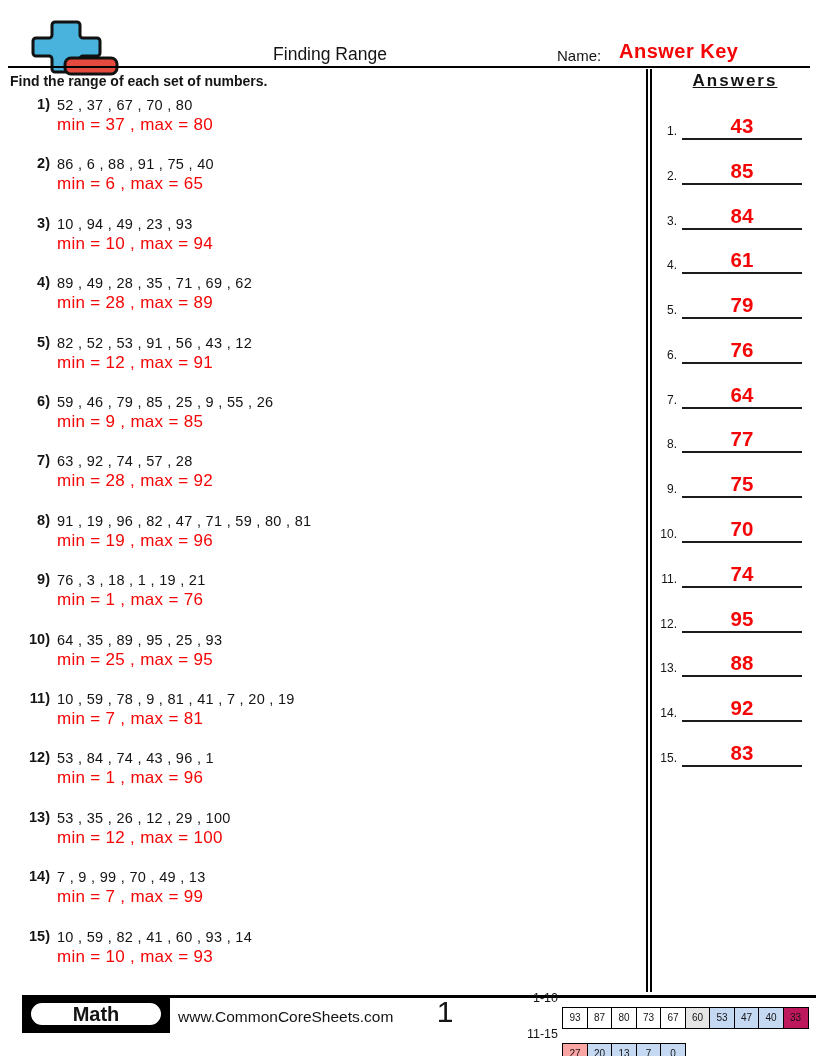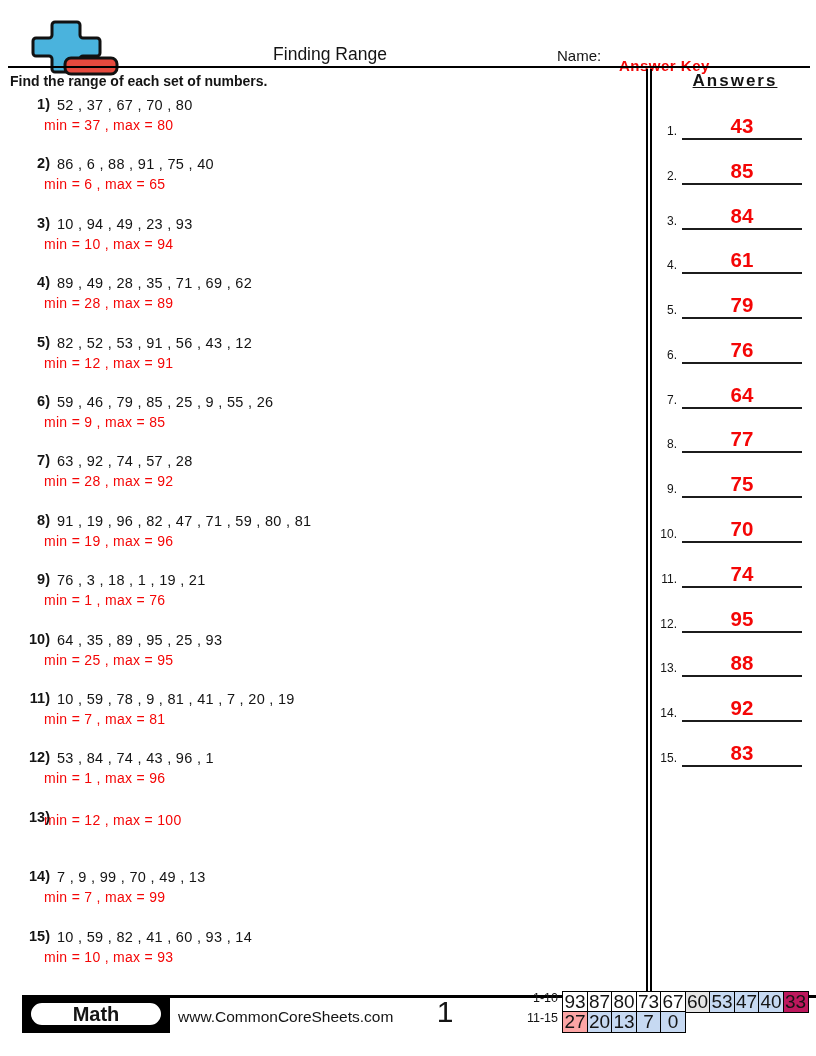--- a/index.html
+++ b/index.html
@@ -11,59 +11,59 @@
   body{
     width:816px;height:1056px;position:relative;background:#fff;
     font-family:"Liberation Sans","DejaVu Sans",sans-serif;color:var(--ink);
     overflow:hidden;
   }
   
   .logo{position:absolute;left:30px;top:18px;width:92px;height:58px;}
   .page-title{position:absolute;left:230px;top:44px;width:200px;text-align:center;
     font-size:17.5px;}
   .name-label{position:absolute;left:557px;top:47px;font-size:15px;}
-  .name-value{position:absolute;left:619px;top:40px;font-size:15px;font-weight:bold;
-    color:var(--red);letter-spacing:.5px;margin-top:17px;}
+  .name-value{position:absolute;left:619px;top:40px;font-size:20px;font-weight:bold;
+    color:var(--red);letter-spacing:.5px;}
   .header-rule{position:absolute;left:8px;top:66px;width:802px;border-top:2.5px solid #000;}
   .instruction{position:absolute;left:10px;top:73px;font-size:14px;font-weight:bold;}
   
   .answers-divider{position:absolute;left:646px;top:69px;height:923px;width:6px;
     border-left:2px solid #000;border-right:2px solid #000;}
   .answers-title{position:absolute;left:660px;top:71px;width:150px;text-align:center;
     font-size:17px;font-weight:bold;text-decoration:underline;letter-spacing:2px;}
   .answer-row{position:absolute;left:655px;width:158px;height:34px;}
   .answer-number{position:absolute;left:0;bottom:2px;width:22px;text-align:right;
     font-size:12px;}
   .answer-line{position:absolute;left:27px;bottom:0;width:120px;border-bottom:2px solid #1c1c1c;}
   .answer-value{position:absolute;left:27px;bottom:2px;width:120px;text-align:center;
     font-size:20.5px;font-weight:bold;color:var(--red);}
   
   .question-row{position:absolute;left:18px;width:600px;}
   .question-number{position:absolute;left:0;top:0;width:32px;text-align:right;
     font-size:14.5px;font-weight:bold;}
   .question-numbers{margin-left:39px;font-size:14.5px;line-height:18px;
     letter-spacing:.3px;}
-  .question-minmax{margin-left:26px;margin-top:3px;font-size:14px;line-height:16px;
+  .question-minmax{margin-left:39px;margin-top:3px;font-size:17px;line-height:16px;
     color:var(--red);letter-spacing:.3px;}
   
   .footer-rule{position:absolute;left:22px;top:995px;width:794px;border-top:3px solid #000;}
   .math-badge{position:absolute;left:22px;top:996px;width:148px;height:37px;background:#000;}
   .math-pill{position:absolute;left:6px;top:4px;right:6px;bottom:5px;background:#fff;
     border:3px solid #000;border-radius:15px;display:flex;align-items:center;
     justify-content:center;font-size:20px;font-weight:bold;}
   .website{position:absolute;left:178px;top:1008px;font-size:15.5px;}
   .page-number{position:absolute;left:395px;top:995px;width:100px;text-align:center;
     font-size:30px;}
   .score-area{position:absolute;left:516px;top:991px;}
   .score-row{display:flex;align-items:flex-start;}
   .score-row + .score-row{margin-top:-1.5px;}
   .score-label{width:46px;text-align:right;padding-right:4px;font-size:12.5px;
     display:flex;align-items:center;justify-content:flex-end;}
   .score-cell{width:26px;height:21.5px;border:1.5px solid #000;display:flex;
-    align-items:center;justify-content:center;font-size:19px;background:#fff;}
+    align-items:center;justify-content:center;font-size:10px;background:#fff;margin-top:16px;}
   .score-cell + .score-cell{margin-left:-1.5px;}
 </style>
 </head>
 <body>
 
 <div class="logo">
   <svg width="92" height="58" viewBox="0 0 92 58">
     <path d="M25,4 h22 a3,3 0 0 1 3,3 v10 a3,3 0 0 0 3,3 h14 a3,3 0 0 1 3,3 v12 a3,3 0 0 1 -3,3 h-14 a3,3 0 0 0 -3,3 v10 a3,3 0 0 1 -3,3 h-22 a3,3 0 0 1 -3,-3 v-10 a3,3 0 0 0 -3,-3 h-13 a3,3 0 0 1 -3,-3 v-12 a3,3 0 0 1 3,-3 h13 a3,3 0 0 0 3,-3 v-10 a3,3 0 0 1 3,-3 z" fill="var(--logo_blue)" stroke="#111" stroke-width="3" stroke-linejoin="round"></path>
     <rect x="35" y="40" width="52" height="16" rx="6" fill="var(--logo_red)" stroke="#111" stroke-width="3"></rect>
   </svg>
@@ -210,20 +210,21 @@
     <div class="question-numbers">10 , 59 , 78 , 9 , 81 , 41 , 7 , 20 , 19</div>
     <div class="question-minmax">min = 7 , max = 81</div>
   </div>
     <div class="question-row" style="top: 749.4px;">
     <span class="question-number">12)</span>
     <div class="question-numbers">53 , 84 , 74 , 43 , 96 , 1</div>
     <div class="question-minmax">min = 1 , max = 96</div>
   </div>
     <div class="question-row" style="top: 808.8px;">
     <span class="question-number">13)</span>
+    <div class="question-numbers">53 , 35 , 26 , 12 , 29 , 100</div>
     <div class="question-minmax">min = 12 , max = 100</div>
   </div>
     <div class="question-row" style="top: 868.2px;">
     <span class="question-number">14)</span>
     <div class="question-numbers">7 , 9 , 99 , 70 , 49 , 13</div>
     <div class="question-minmax">min = 7 , max = 99</div>
   </div>
     <div class="question-row" style="top: 927.6px;">
     <span class="question-number">15)</span>
     <div class="question-numbers">10 , 59 , 82 , 41 , 60 , 93 , 14</div>

